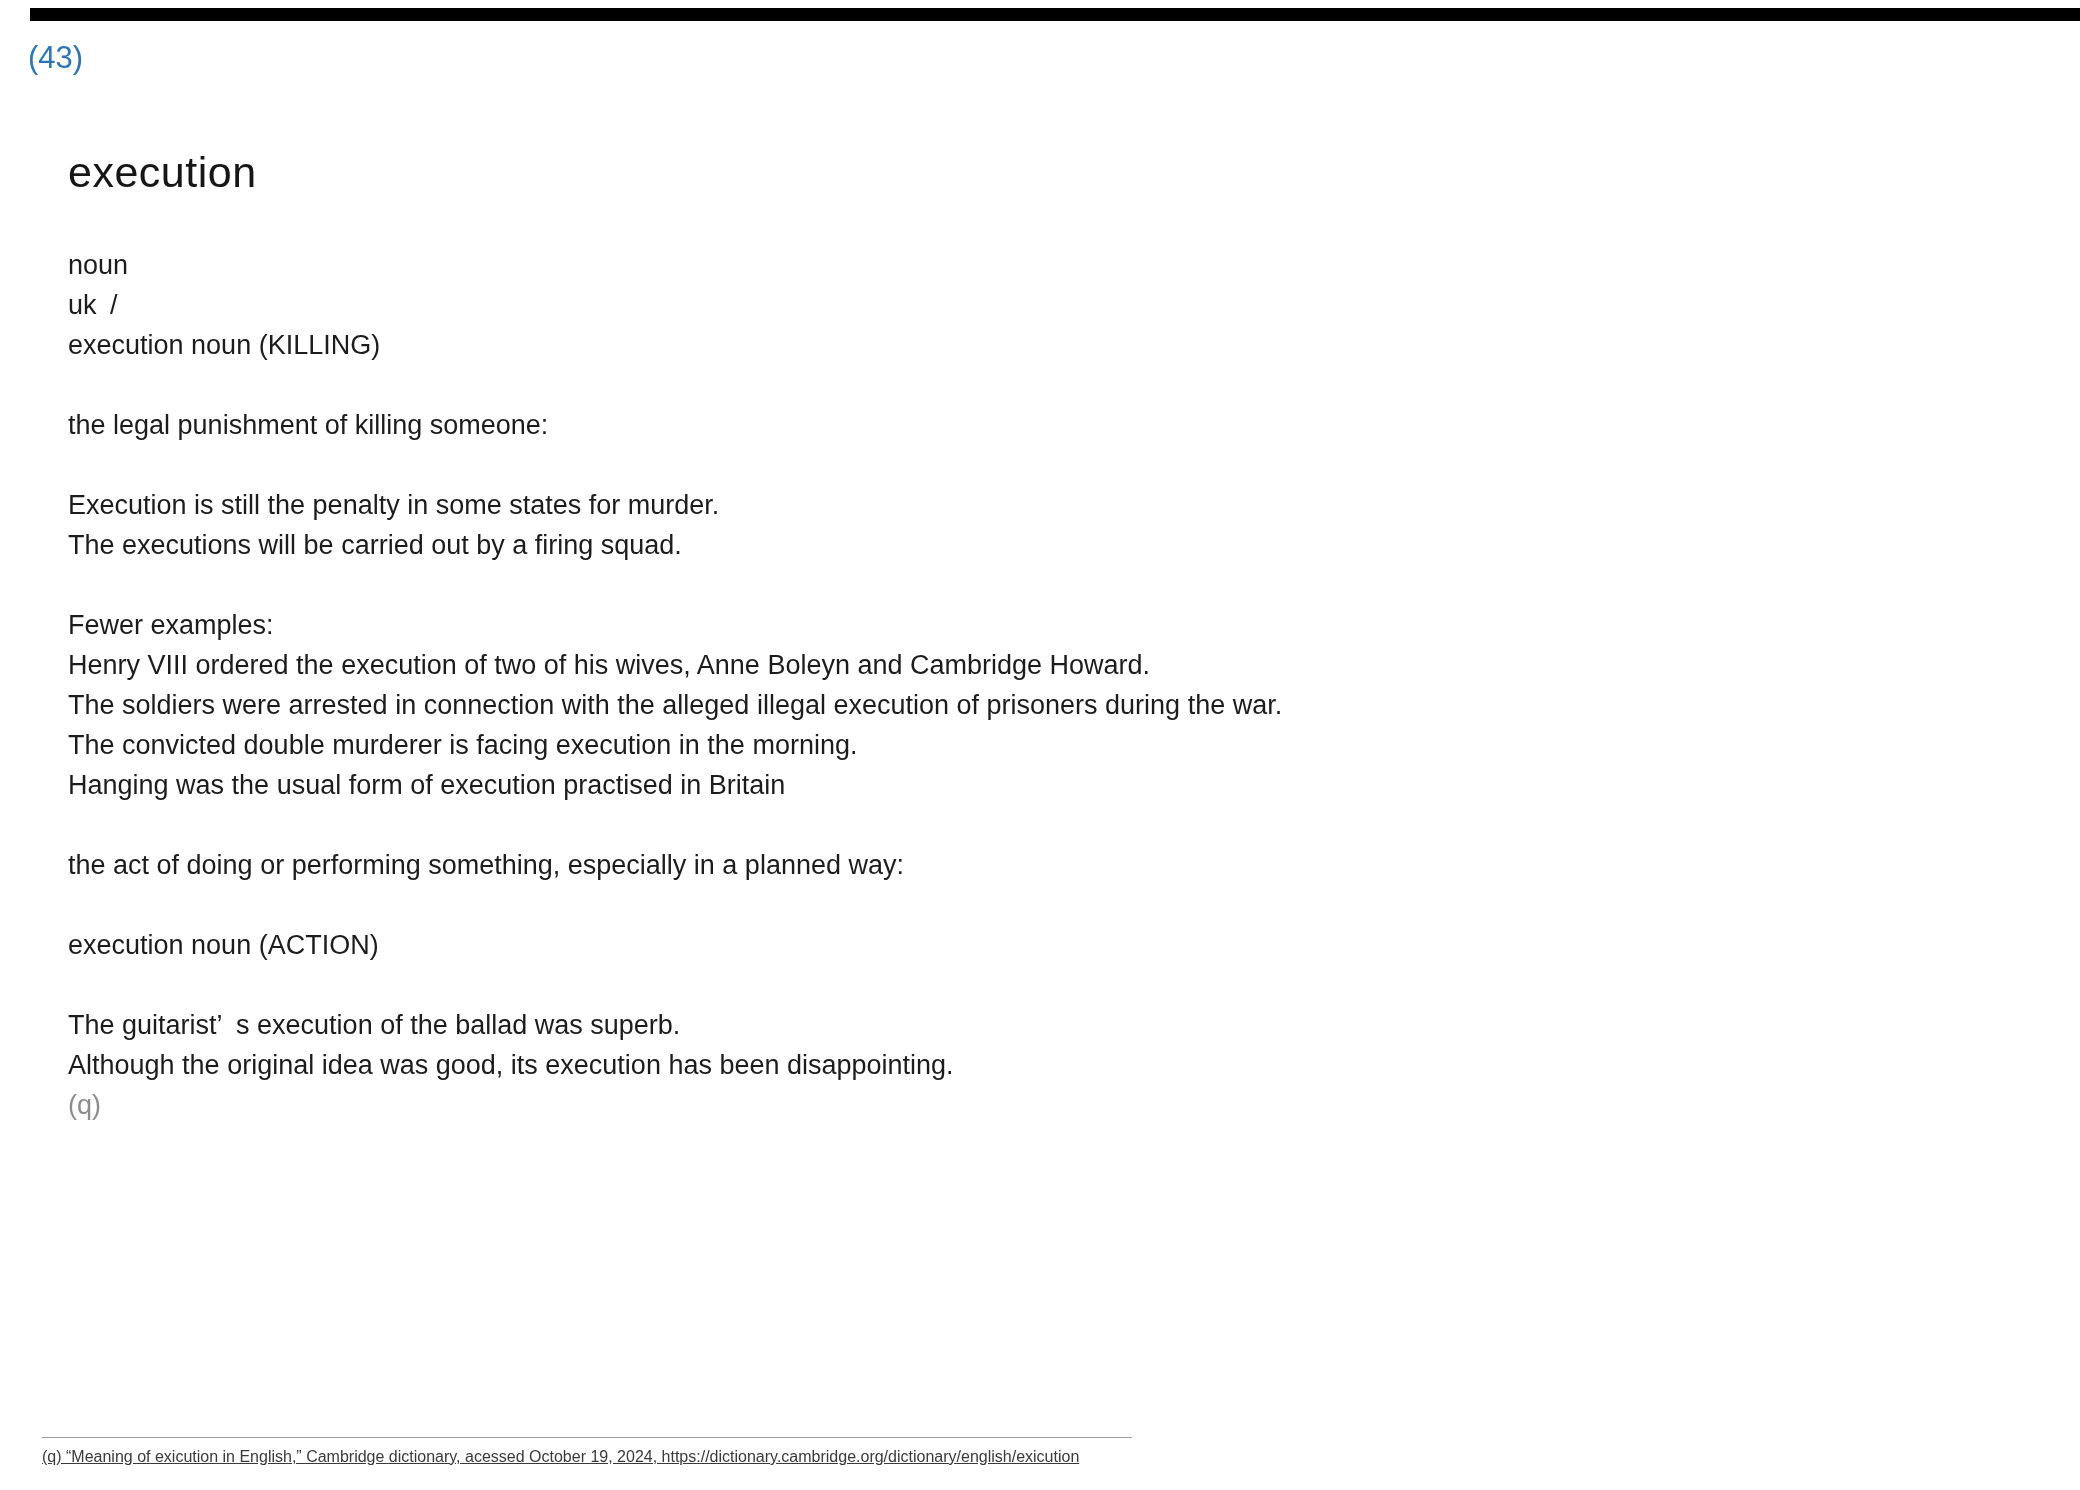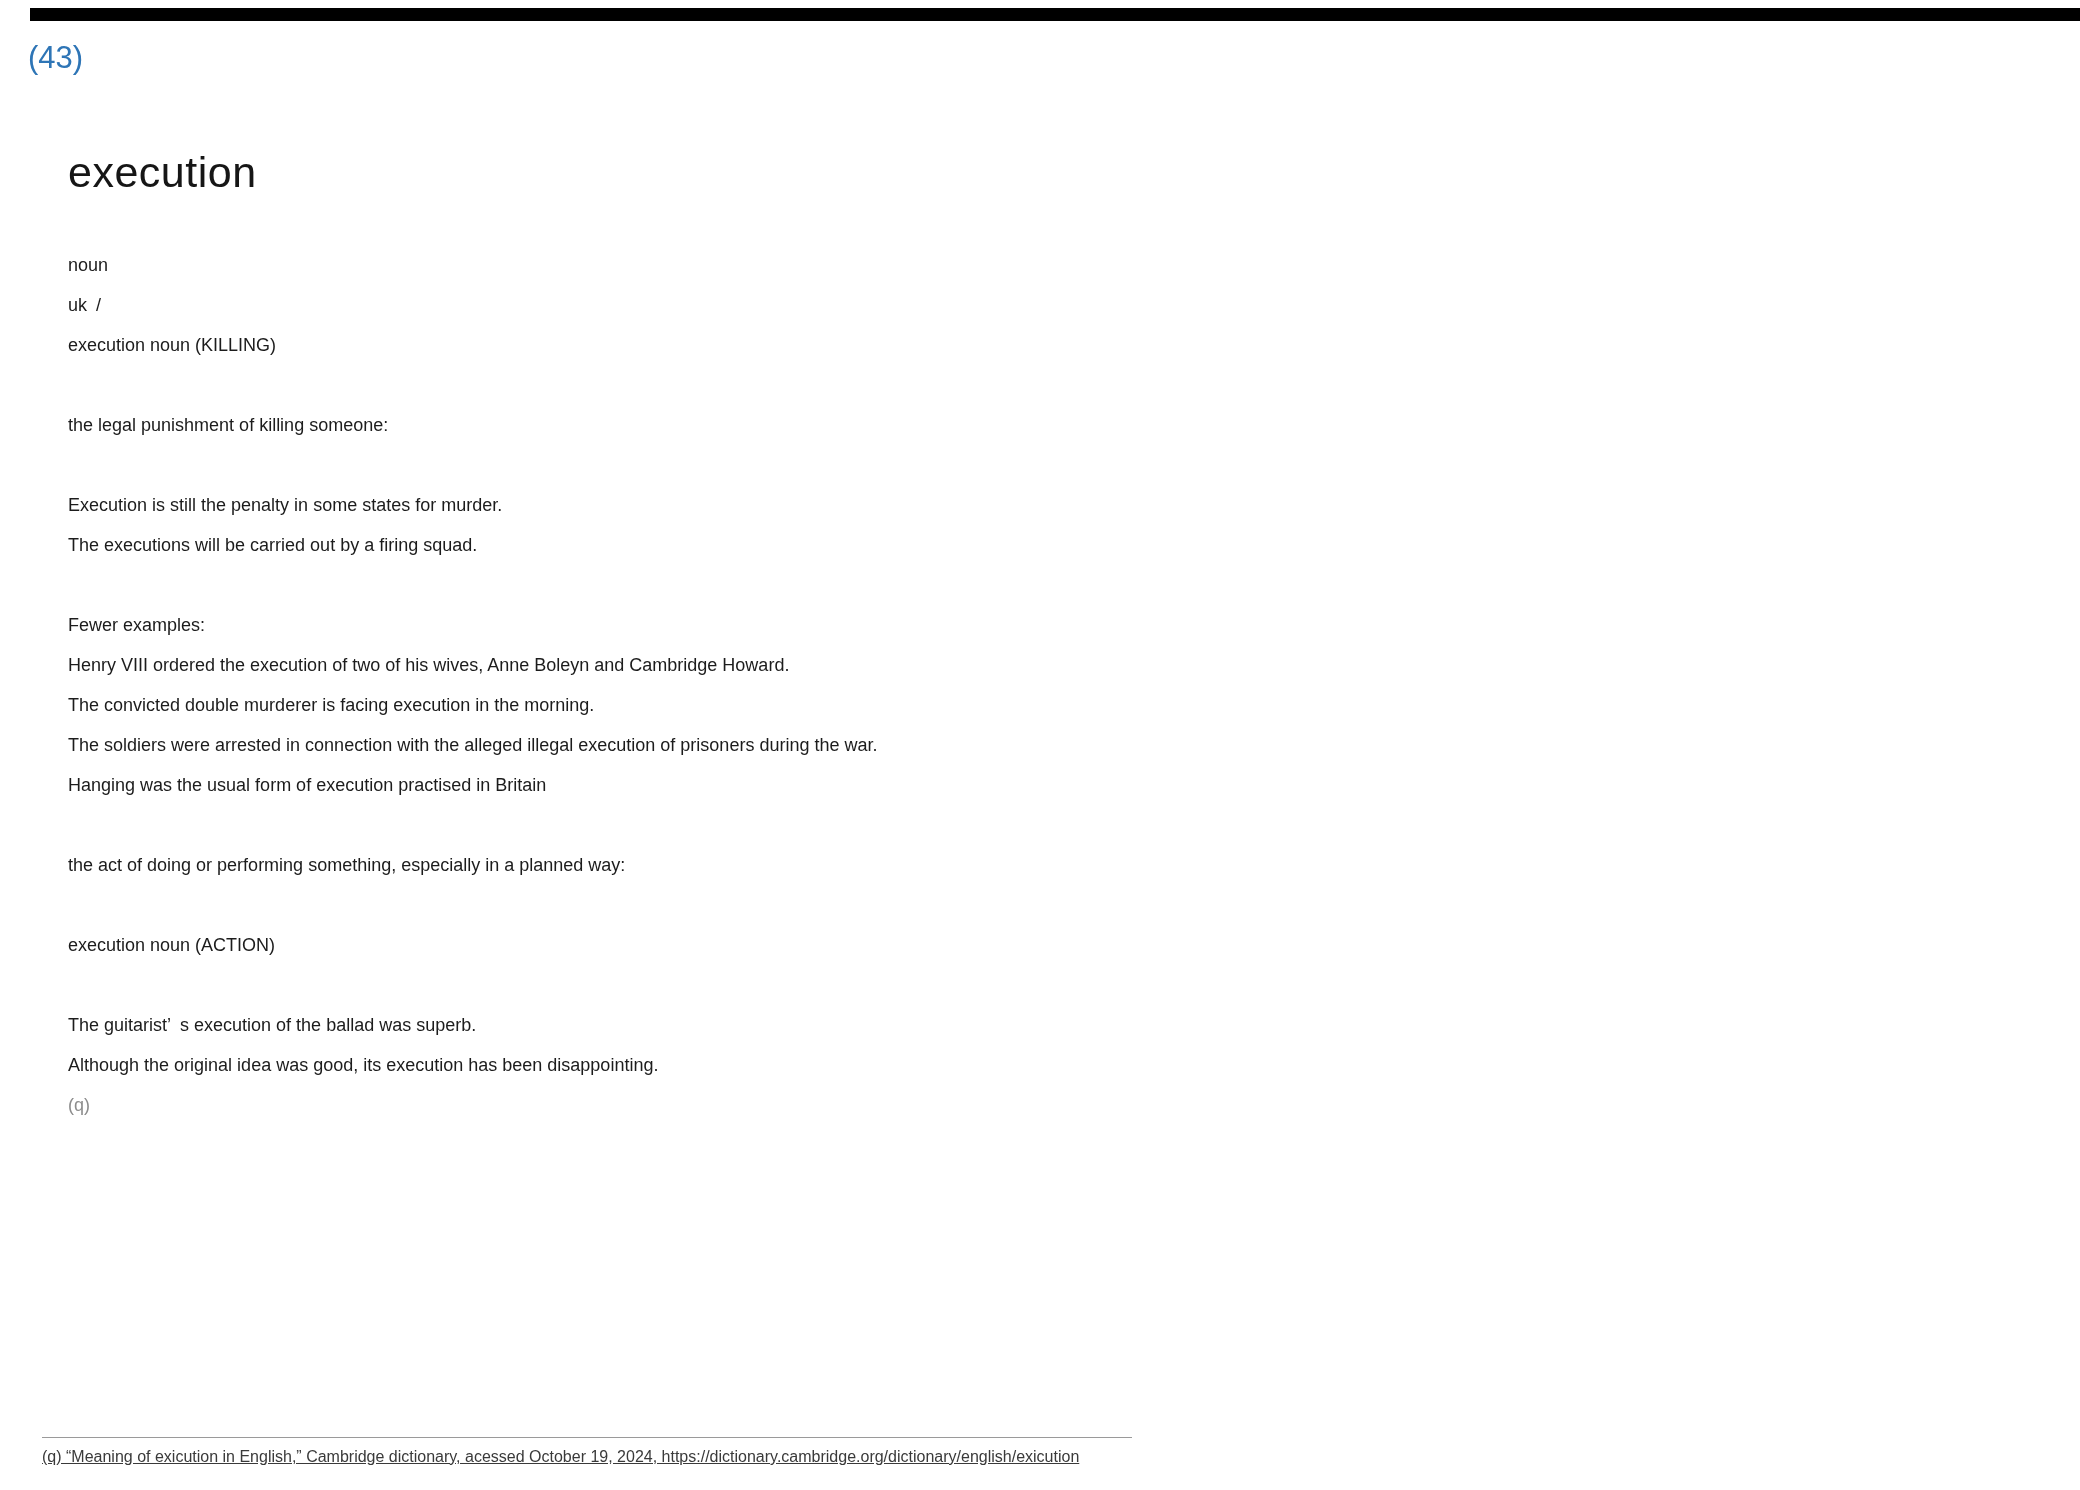--- a/index.html
+++ b/index.html
@@ -37,21 +37,21 @@
     right: 90px;
   }
   .headword {
     font-size: 43px;
     font-weight: 400;
     margin: 0 0 48px 0;
     color: #161616;
     letter-spacing: 0.5px;
   }
   .line {
-    font-size: 18px;
+    font-size: 27px;
     line-height: 40px;
     margin: 0;
     color: #1c1c1c;
     white-space: pre-wrap;
   }
   .block-gap {
     margin-top: 40px;
   }
   .citation-marker {
     color: #8c8c8c;
@@ -96,23 +96,23 @@
 
   <p class="line block-gap">Execution is still the penalty in some states for murder.</p>
 
   <p class="line">The executions will be carried out by a firing squad.</p>
 
   <p class="line block-gap">Fewer examples:</p>
 
 
   <p class="line">Henry VIII ordered the execution of two of his wives, Anne Boleyn and Cambridge Howard.</p>
 
+  <p class="line">The soldiers were arrested in connection with the alleged illegal execution of prisoners during the war.</p>
+
   <p class="line">The convicted double murderer is facing execution in the morning.</p>
-
-  <p class="line">The soldiers were arrested in connection with the alleged illegal execution of prisoners during the war.</p>
 
   <p class="line">Hanging was the usual form of execution practised in Britain</p>
 
   <p class="line block-gap">the act of doing or performing something, especially in a planned way:</p>
 
   <p class="line block-gap">execution noun (ACTION)</p>
 
   <p class="line block-gap">The guitarist’ s execution of the ballad was superb.</p>
 
   <p class="line">Although the original idea was good, its execution has been disappointing.</p>

